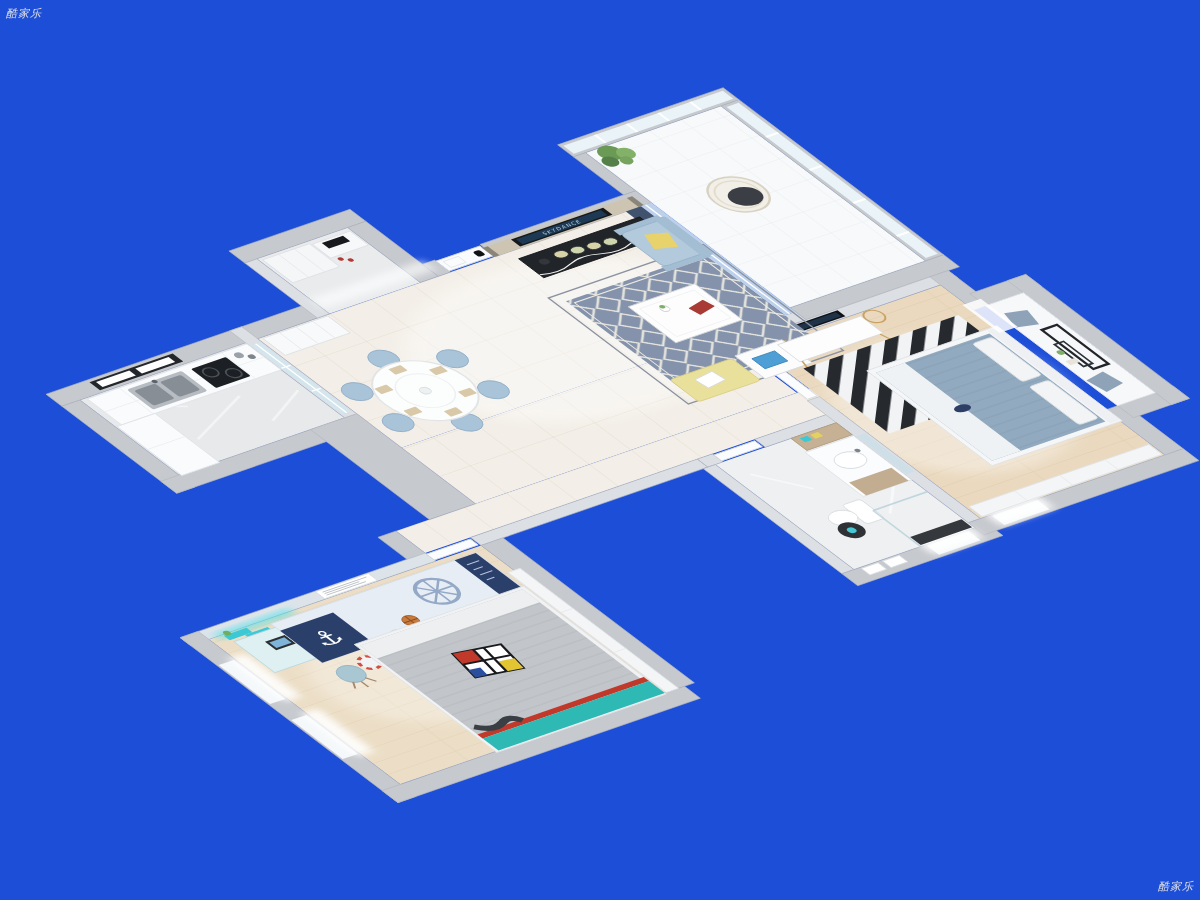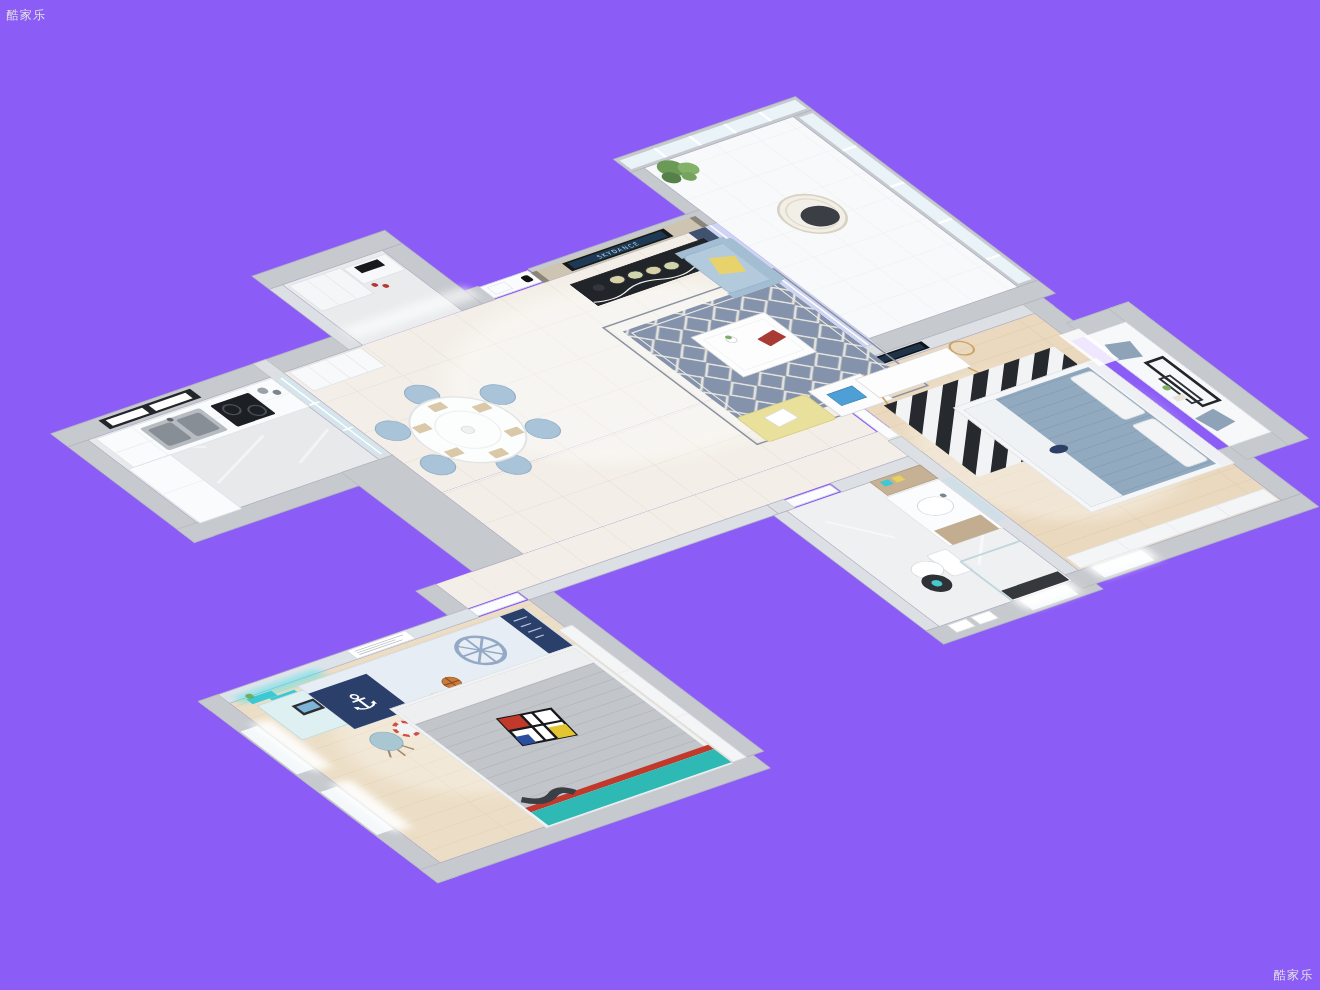--- a/index.html
+++ b/index.html
@@ -1,17 +1,17 @@
 <!DOCTYPE html>
 <html><head>
 <meta charset="utf-8">
 <style>
   html,body{margin:0;padding:0;background:#ffffff;}
-  #stage{position:relative;width:1200px;height:900px;background:#8b5cf6;overflow:hidden;
-         font-family:"DejaVu Sans","Liberation Sans",sans-serif;}
+  #stage{position:relative;width:1200px;height:900px;background:#1d4ed8;overflow:hidden;
+         font-family:"DejaVu Sans","Liberation Sans",sans-serif;font-style:italic;}
   svg{display:block}
   .wm{position:absolute;font-size:11px;color:#e2e2e4;letter-spacing:1px;user-select:none;}
   .wm.tl{left:6px;top:6px;}
   .wm.br{right:6px;bottom:6px;}
   text{font-family:"DejaVu Sans","Liberation Sans",sans-serif;}
 </style>
 </head>
 <body>
 
 <div id="stage">

